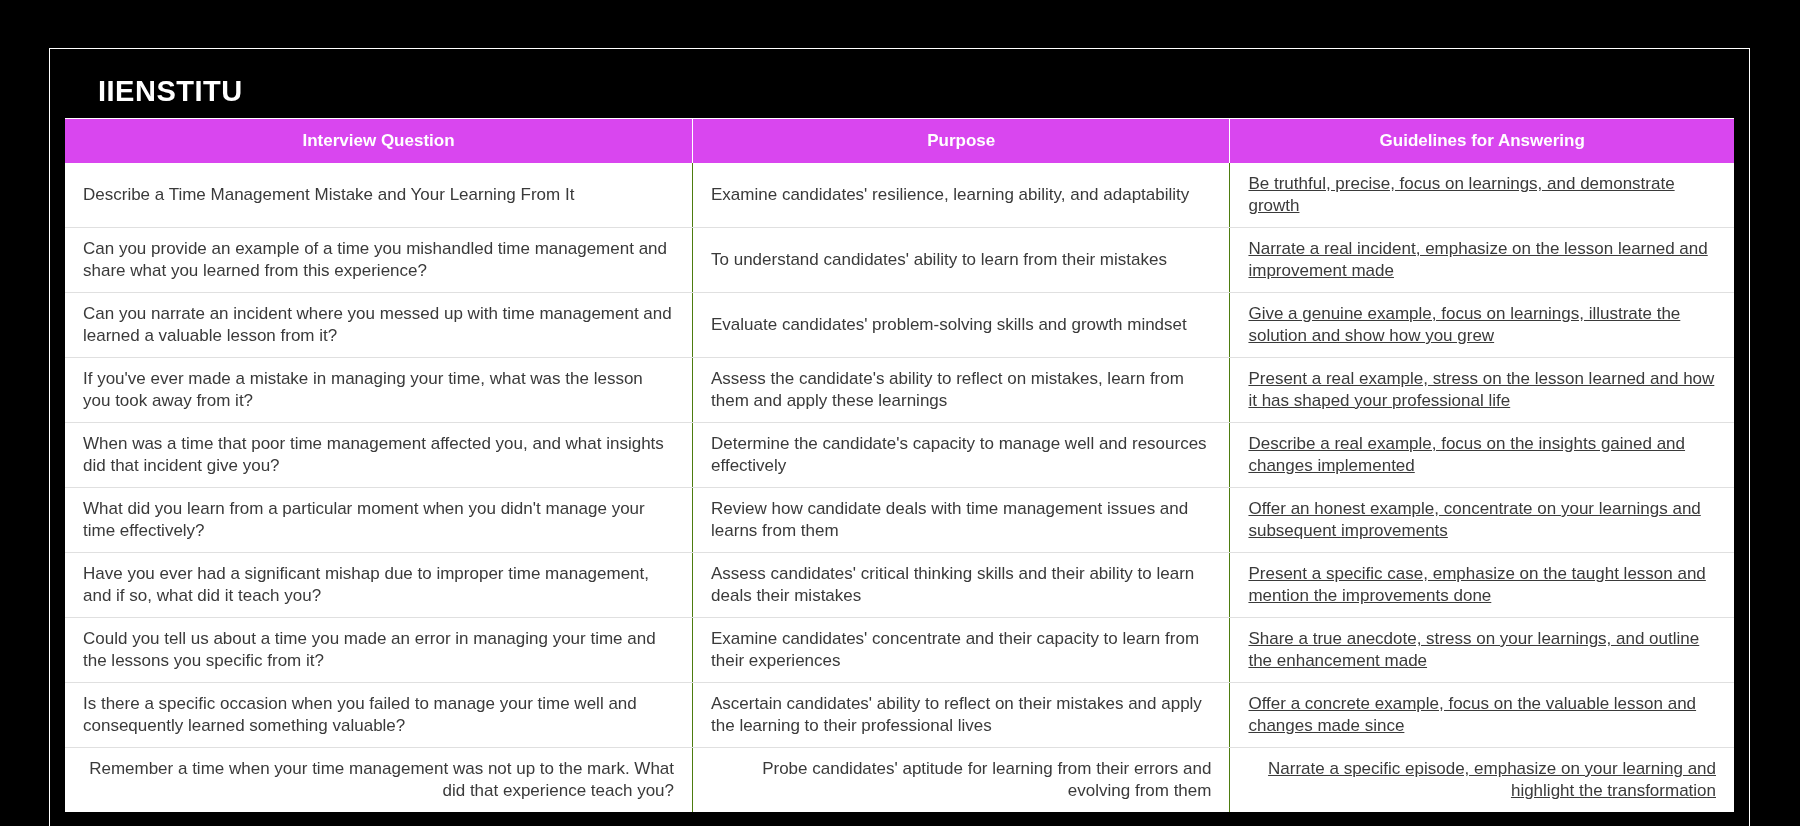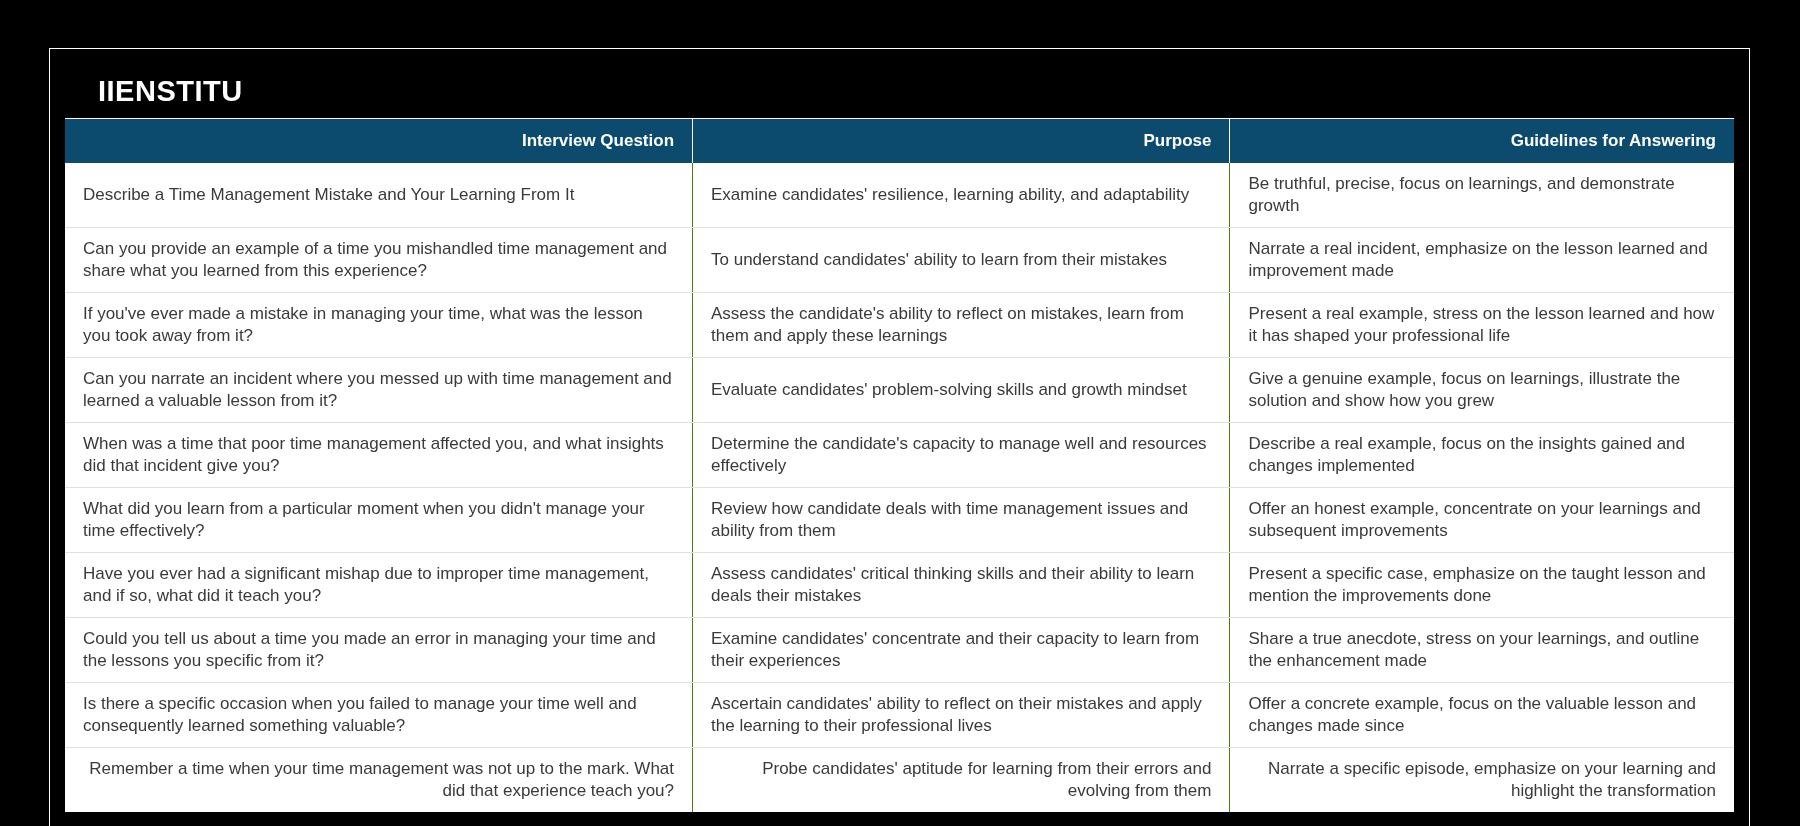--- a/index.html
+++ b/index.html
@@ -32,41 +32,41 @@
   }
   table.data-table {
     width: 100%;
     border-collapse: collapse;
     table-layout: fixed;
   }
   table.data-table col.c1 { width: 37.6%; }
   table.data-table col.c2 { width: 32.2%; }
   table.data-table col.c3 { width: 30.2%; }
   table.data-table thead th {
-    background: #0c4a6e;
+    background: #d946ef;
     color: #ffffff;
     font-size: 17px;
     font-weight: 700;
-    text-align: right;
+    text-align: center;
     padding: 12px 18px;
     border-right: 1px solid #ffffff;
     vertical-align: middle;
   }
   table.data-table thead th:last-child { border-right: none; }
   table.data-table tbody td {
     background: #ffffff;
     color: #3a3a3a;
     font-size: 17px;
     line-height: 22px;
     padding: 10px 18px;
     vertical-align: middle;
     border-bottom: 1px solid #e0e0e0;
     border-right: 1px solid #4d7c0f;
   }
-  table.data-table tbody td:last-child { border-right: none; }
+  table.data-table tbody td:last-child { border-right: none; text-decoration: underline; }
   table.data-table tbody tr:last-child td { border-bottom: none; text-align: right; }
 </style>
 </head>
 <body>
 
 <div class="table-card">
   <div class="title-bar">
     <span class="title">IIENSTITU</span>
   </div>
   <table class="data-table">
@@ -87,37 +87,37 @@
           <td>Describe a Time Management Mistake and Your Learning From It</td>
           <td>Examine candidates' resilience, learning ability, and adaptability</td>
           <td>Be truthful, precise, focus on learnings, and demonstrate growth</td>
         </tr>
         <tr>
           <td>Can you provide an example of a time you mishandled time management and share what you learned from this experience?</td>
           <td>To understand candidates' ability to learn from their mistakes</td>
           <td>Narrate a real incident, emphasize on the lesson learned and improvement made</td>
         </tr>
         <tr>
+          <td>Can you narrate an incident where you messed up with time management and learned a valuable lesson from it?</td>
+          <td>Evaluate candidates' problem-solving skills and growth mindset</td>
+          <td>Give a genuine example, focus on learnings, illustrate the solution and show how you grew</td>
+        </tr>
+        <tr>
           <td>If you've ever made a mistake in managing your time, what was the lesson you took away from it?</td>
           <td>Assess the candidate's ability to reflect on mistakes, learn from them and apply these learnings</td>
           <td>Present a real example, stress on the lesson learned and how it has shaped your professional life</td>
-        </tr>
-        <tr>
-          <td>Can you narrate an incident where you messed up with time management and learned a valuable lesson from it?</td>
-          <td>Evaluate candidates' problem-solving skills and growth mindset</td>
-          <td>Give a genuine example, focus on learnings, illustrate the solution and show how you grew</td>
         </tr>
         <tr>
           <td>When was a time that poor time management affected you, and what insights did that incident give you?</td>
           <td>Determine the candidate's capacity to manage well and resources effectively</td>
           <td>Describe a real example, focus on the insights gained and changes implemented</td>
         </tr>
         <tr>
           <td>What did you learn from a particular moment when you didn't manage your time effectively?</td>
-          <td>Review how candidate deals with time management issues and ability from them</td>
+          <td>Review how candidate deals with time management issues and learns from them</td>
           <td>Offer an honest example, concentrate on your learnings and subsequent improvements</td>
         </tr>
         <tr>
           <td>Have you ever had a significant mishap due to improper time management, and if so, what did it teach you?</td>
           <td>Assess candidates' critical thinking skills and their ability to learn deals their mistakes</td>
           <td>Present a specific case, emphasize on the taught lesson and mention the improvements done</td>
         </tr>
         <tr>
           <td>Could you tell us about a time you made an error in managing your time and the lessons you specific from it?</td>
           <td>Examine candidates' concentrate and their capacity to learn from their experiences</td>

